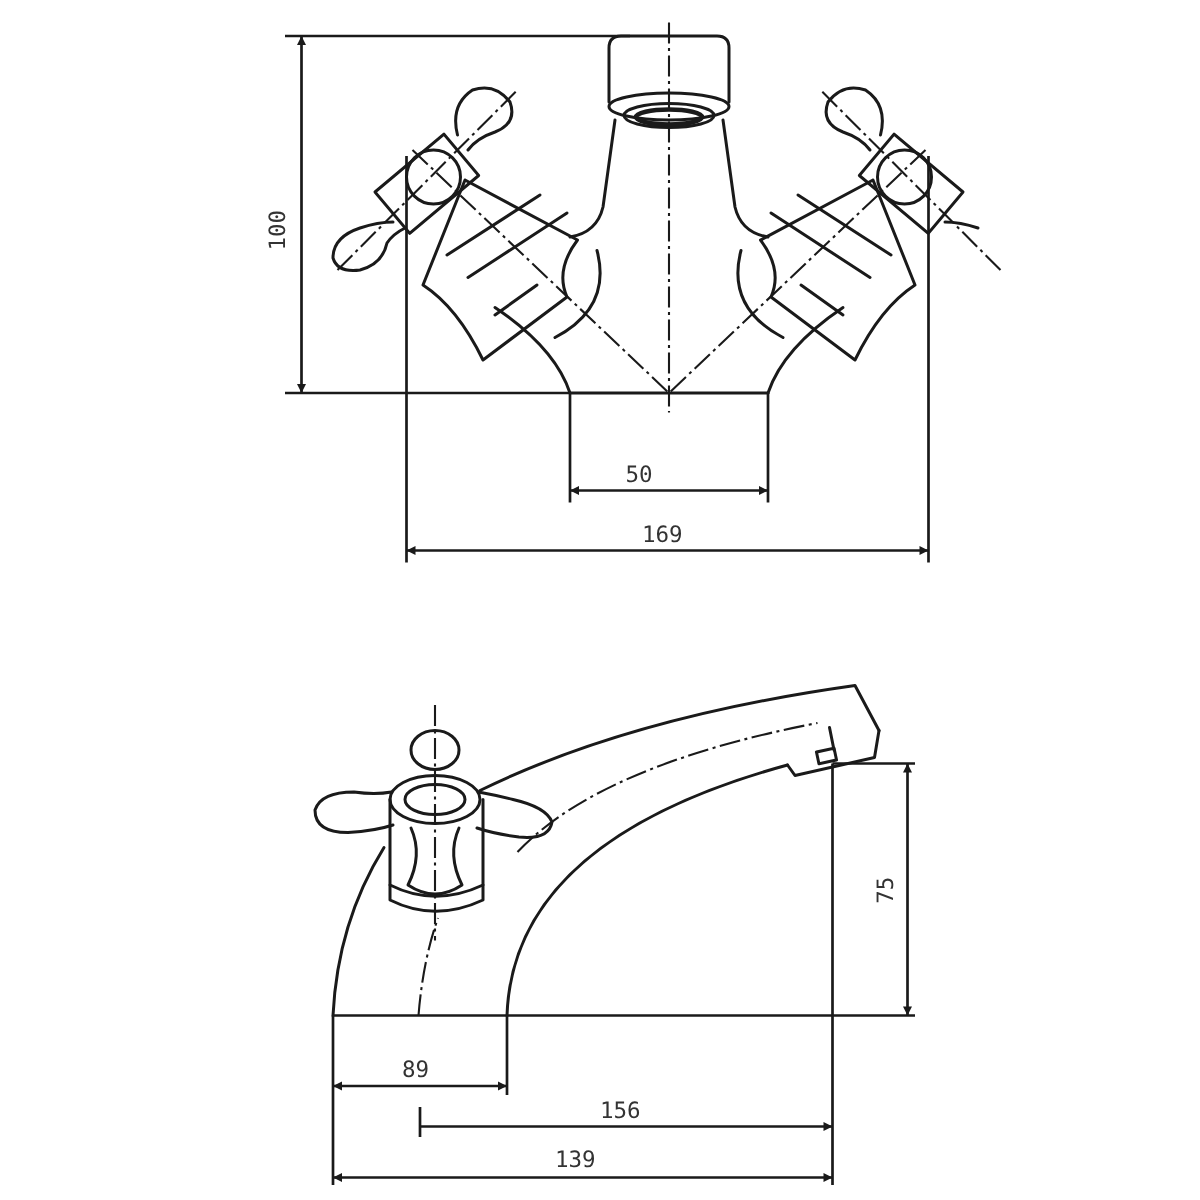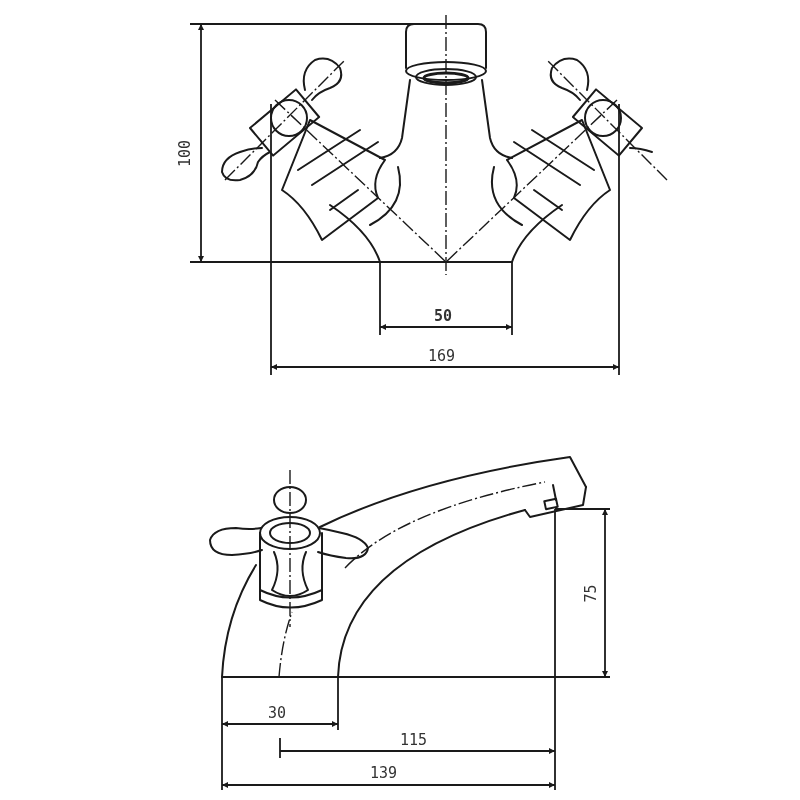--- a/index.html
+++ b/index.html
@@ -150,18 +150,18 @@
 
     <g>
       <line class="dim" x1="222" y1="785" x2="555" y2="785"></line>
       <path d="M228,782 L222,785 L228,788 Z" fill="#1a1a1a"></path>
       <path d="M549,782 L555,785 L549,788 Z" fill="#1a1a1a"></path>
     </g>
   </g>
 </svg>
 
 <div class="overlay-label" style="left:172px; top:146px; transform: rotate(-90deg); transform-origin: center;">100</div>
-<div class="overlay-label" style="left:434px; top:309px;font-weight:bold;">50</div>
+<div class="overlay-label" style="left:417px; top:309px;">50</div>
 <div class="overlay-label" style="left:428px; top:349px;">169</div>
 <div class="overlay-label" style="left:582px; top:586px; transform: rotate(-90deg); transform-origin: center;">75</div>
-<div class="overlay-label" style="left:268px; top:706px;">30</div>
-<div class="overlay-label" style="left:400px; top:733px;">115</div>
+<div class="overlay-label" style="left:268px; top:706px;">89</div>
+<div class="overlay-label" style="left:400px; top:733px;">156</div>
 <div class="overlay-label" style="left:370px; top:766px;">139</div>
 
 </body></html>

